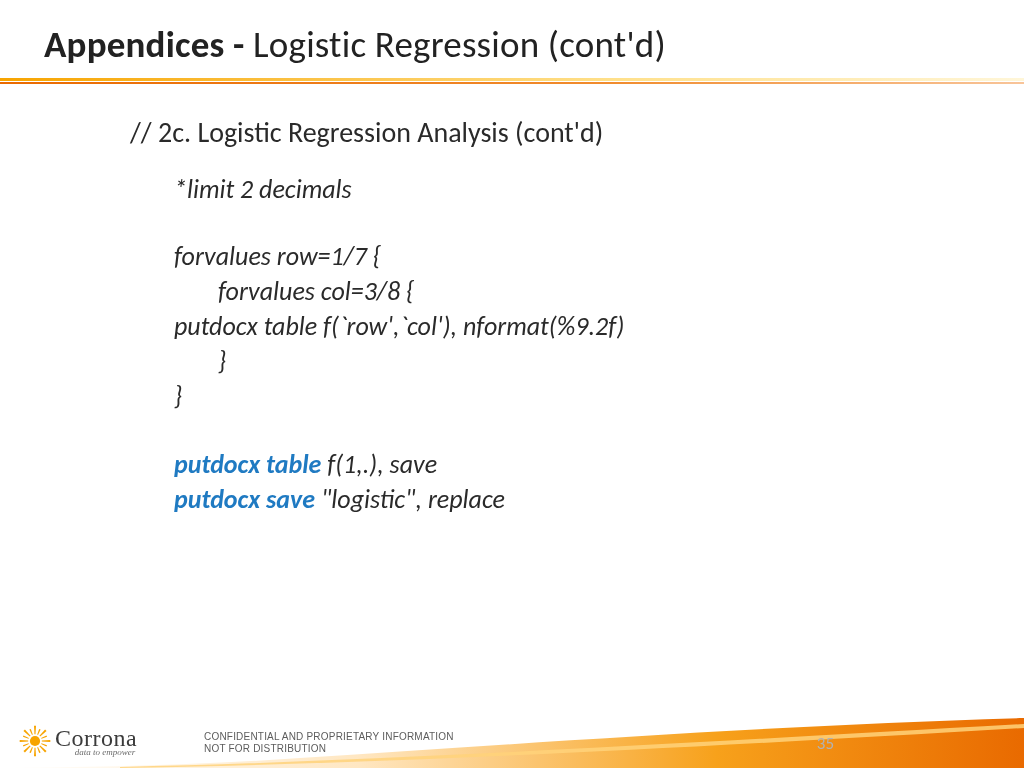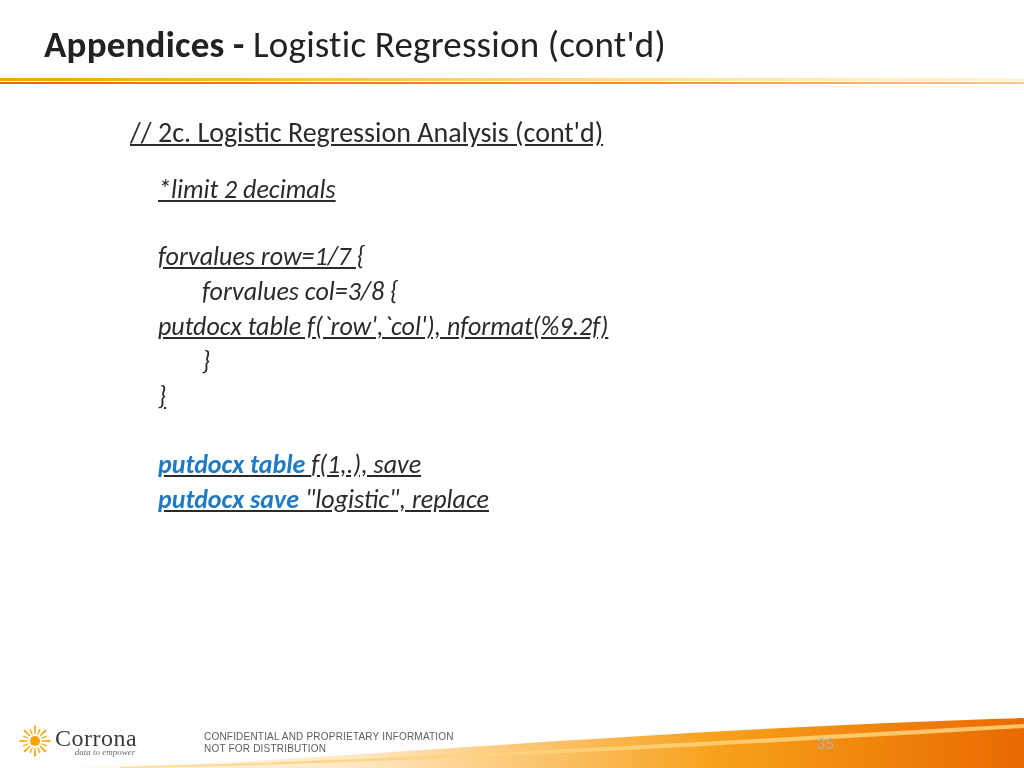--- a/index.html
+++ b/index.html
@@ -5,22 +5,22 @@
   * { margin: 0; padding: 0; box-sizing: border-box; }
   html, body { width: 1024px; height: 768px; background: #ffffff; font-family: Calibri, "Segoe UI", Arial, sans-serif; color: #222; overflow: hidden; }
   .slide { position: relative; width: 856px; height: 768px; }
   .title { position: absolute; top: 22px; left: 44px; font-size: 37px; color: #222; letter-spacing: 0.2px; }
   .title .bold { font-weight: 700; }
   .title .light { font-weight: 400; }
   .rule { position: absolute; top: 78px; left: 0; width: 1024px; }
   .rule .bar-yellow { height: 3px; background: linear-gradient(to right, #f7a400, #ffe08a 60%, #fff6d8); }
   .rule .bar-orange { height: 2px; background: linear-gradient(to right, #e96a00, #f08c2e 60%, #f8c59a); margin-top: 1px; }
   .content { position: absolute; top: 115px; left: 130px; width: 780px; }
-  .comment-line { font-size: 28px; color: #2a2a2a; margin-bottom: 22px; text-decoration: underline; }
-  .code-block { margin-left: 28px; font-size: 26px; line-height: 1.35; color: #2a2a2a; text-decoration: underline; }
+  .comment-line { font-size: 28px; color: #2a2a2a; margin-bottom: 22px; }
+  .code-block { margin-left: 44px; font-size: 26px; line-height: 1.35; color: #2a2a2a; }
   .code-block .italic { font-style: italic; }
   .code-block .blue { color: #1f7ac2; font-weight: 700; font-style: italic; }
   .code-block .ind1 { padding-left: 44px; display: inline-block; }
   .spacer { height: 32px; }
   .page-num { position: absolute; right: 22px; bottom: 14px; font-size: 17px; color: #b2b2b2; }
   .footer { position: absolute; left: 0; bottom: 0; width: 1024px; height: 62px; }
   .swoosh { position: absolute; bottom: 0; left: 0; width: 1024px; height: 50px; }
   .logo-wrap { position: absolute; left: 18px; bottom: 10px; display: flex; align-items: center; gap: 3px; }
   .sun { width: 34px; height: 34px; }
   .brand-text { display: flex; flex-direction: column; line-height: 1; }

